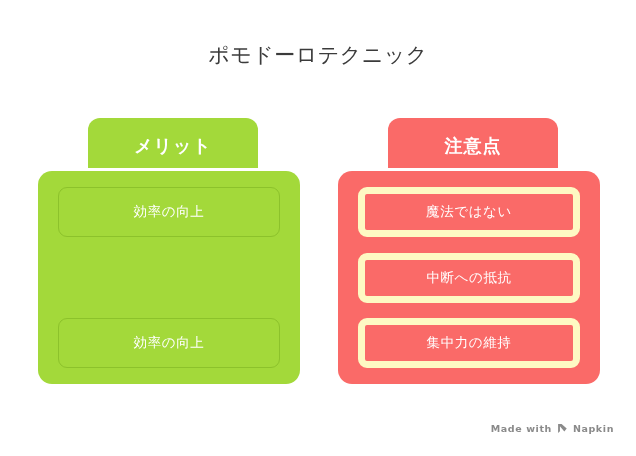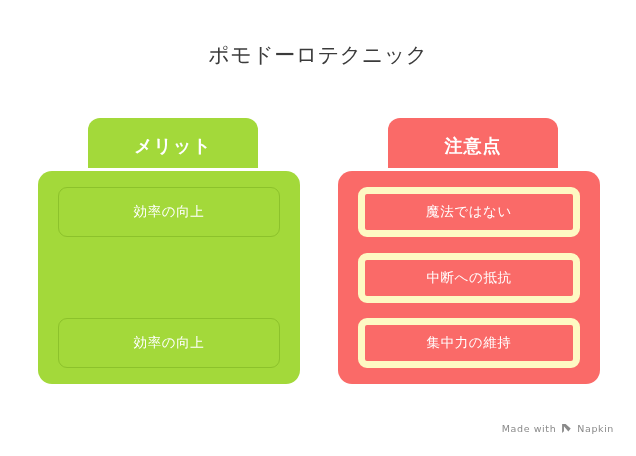--- a/index.html
+++ b/index.html
@@ -111,21 +111,21 @@
   #watermark {
     position: absolute;
     right: 22px;
     bottom: 22px;
     display: flex;
     align-items: center;
     gap: 5px;
     color: #8a8a8a;
     font-size: 9.5px;
     letter-spacing: 0.6px;
-    font-weight: normal;
+    font-weight: bold;
   }
   #watermark .wm-mark {
     display: inline-block;
     width: 11px;
     height: 11px;
     line-height: 0;
   }
 </style>
 </head>
 <body>

